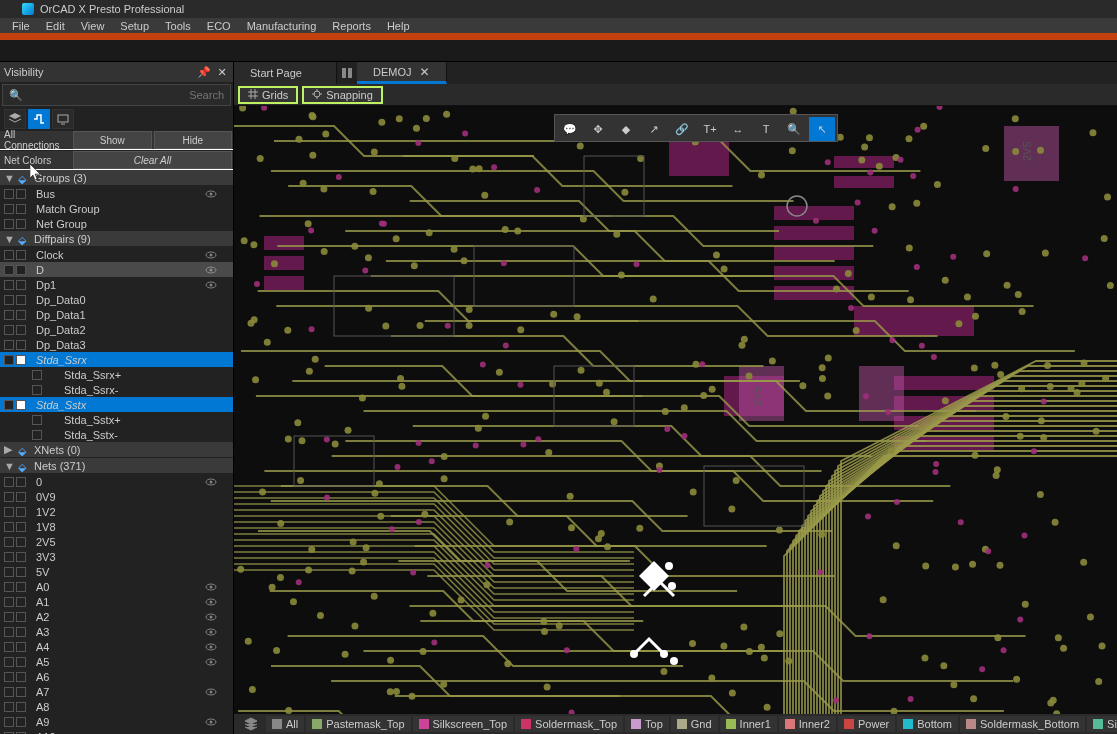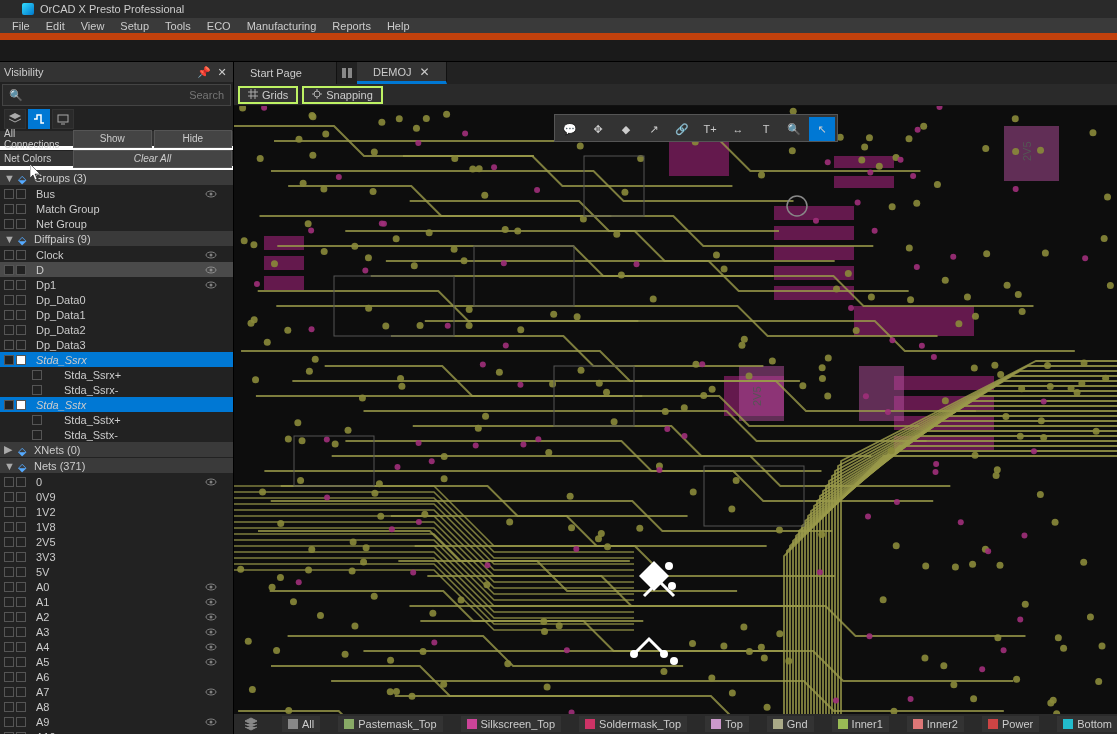--- a/index.html
+++ b/index.html
@@ -12,21 +12,21 @@
 .main { display:flex; height:674px; }
 .panel { width:234px; background:#222; display:flex; flex-direction:column; border-right:1px solid #000; }
 .panel-title { height:20px; background:#333; display:flex; align-items:center; justify-content:space-between; padding:0 4px;gap:22px; }
 .panel-title .ctrls { display:flex; gap:4px; }
 .panel-title .ctrl { width:14px; height:14px; display:flex; align-items:center; justify-content:center; cursor:pointer; }
 .search { height:22px; background:#2a2a2a; display:flex; align-items:center; padding:0 6px; gap:6px; border:1px solid #444; margin:2px; }
 .search input { background:transparent; border:none; outline:none; color:#aaa; flex:1;text-align:right; }
 .mode-btns { height:22px; display:flex; align-items:center; padding:2px 4px; gap:2px; }
 .mode-btn { width:22px; height:20px; background:#2a2a2a; display:flex; align-items:center; justify-content:center; border:1px solid #333; cursor:pointer; }
 .mode-btn.active { background:#0078d4; border-color:#0078d4; }
-.row-controls { display:flex; align-items:center; height:20px; background:#333; border-top:1px solid #222; border-bottom:4px solid #ffffff; }
+.row-controls { display:flex; align-items:center; height:20px; background:#333; border-top:1px solid #222; border-bottom:1px solid #ffffff; }
 .row-controls .lbl { width:72px; padding-left:4px; font-size:10px; }
 .row-controls .btn { flex:1; height:18px; background:#444; margin:0 1px; display:flex; align-items:center; justify-content:center; border:1px solid #555; cursor:pointer; font-size:10px; }
 .row-controls .btn.single { flex:1;font-style:italic; }
 .tree { flex:1; overflow-y:auto; overflow-x:hidden; }
 .tree::-webkit-scrollbar { width:10px; }
 .tree::-webkit-scrollbar-track { background:#1a1a1a; }
 .tree::-webkit-scrollbar-thumb { background:#555; }
 .tree-header { height:16px; background:#3a3a3a; display:flex; align-items:center; padding-left:4px; gap:6px; font-size:10px; border-bottom:1px solid #222; }
 .tree-header .arrow { width:8px; color:#aaa; }
 .tree-header .ico { width:10px; height:10px; color:#5af; }
@@ -43,21 +43,21 @@
 .tab.active { background:#333; border-bottom:3px solid #0078d4; }
 .tab .close { font-size:12px; cursor:pointer; }
 .tab-sep { width:20px; display:flex; align-items:center; justify-content:center; background:#222; }
 .subbar { height:22px; background:#2a2a2a; display:flex; align-items:center; padding:0 4px; gap:4px; border-bottom:1px solid #111; }
 .sub-btn { height:18px; padding:0 8px; background:#333; border:2px solid #bef264; display:flex; align-items:center; gap:4px; cursor:pointer; font-size:10px; }
 .canvas { flex:1; position:relative; background:#0a0a0a; overflow:hidden; }
 .canvas svg { position:absolute; top:0; left:0; }
 .floating-toolbar { position:absolute; top:8px; left:320px; height:28px; background:#333; border:1px solid #555; display:flex; padding:2px; gap:2px; }
 .float-btn { width:26px; height:24px; background:#333; display:flex; align-items:center; justify-content:center; cursor:pointer; color:#ccc; }
 .float-btn.active { background:#0078d4; }
-.layers-bar { position:absolute; bottom:0; left:234px; right:0; height:20px; background:#2a2a2a; display:flex; align-items:center; padding:0 4px; gap:18px; overflow:hidden; }
+.layers-bar { position:absolute; bottom:0; left:234px; right:0; height:20px; background:#2a2a2a; display:flex; align-items:center; padding:0 4px; gap:2px; overflow:hidden; }
 .layer-chip { height:16px; padding:0 6px; display:flex; align-items:center; gap:4px; font-size:9px; background:#333; cursor:pointer; }
 .layer-chip .sw { width:10px; height:10px; }
 .cursor { position:absolute; top:164px; left:30px; width:12px; height:18px; pointer-events:none; z-index:100; }
 </style>
 </head>
 <body>
 
 <div class="titlebar">
   <div class="ico"></div>
   <span>OrCAD X Presto Professional</span>

